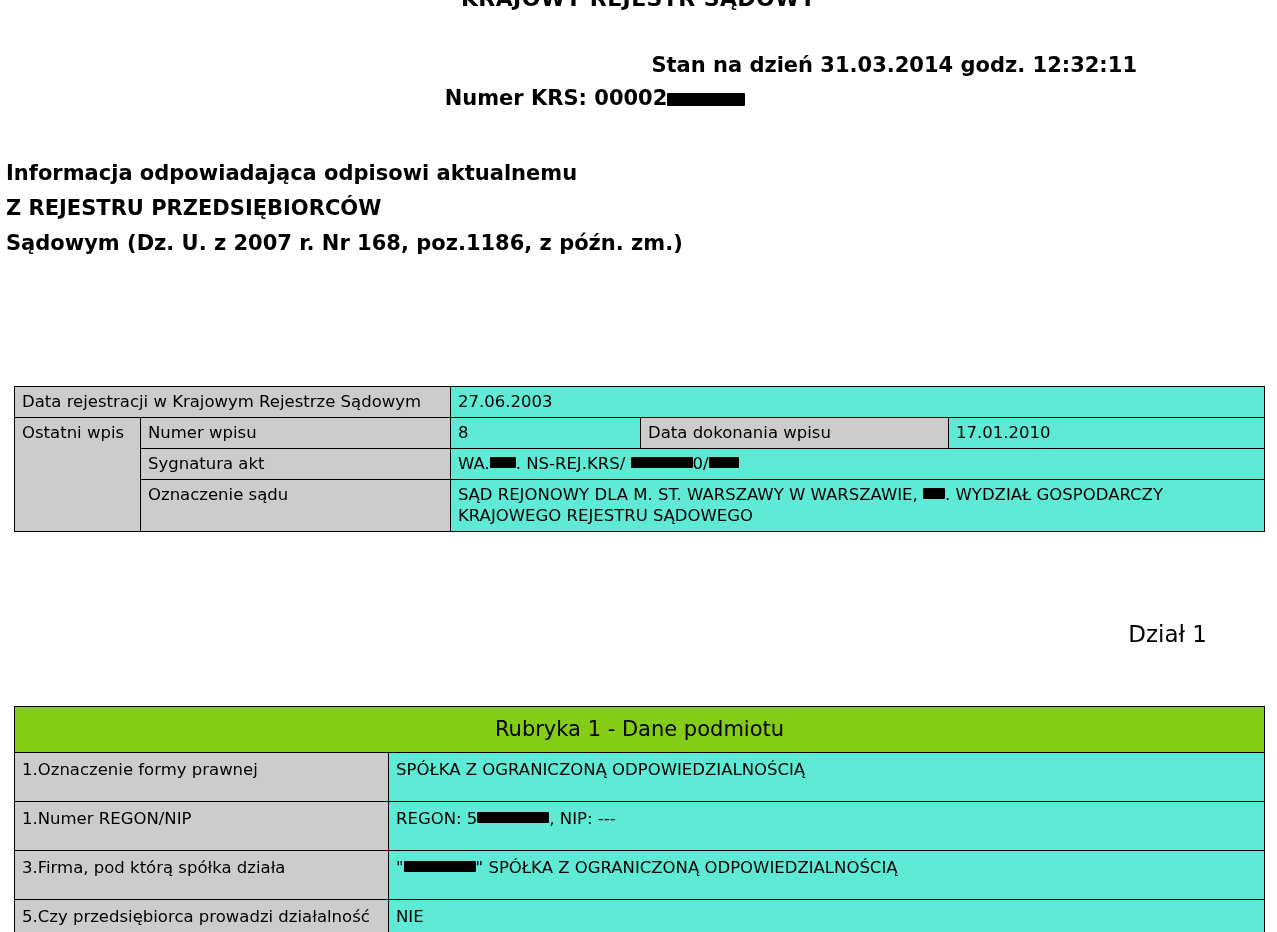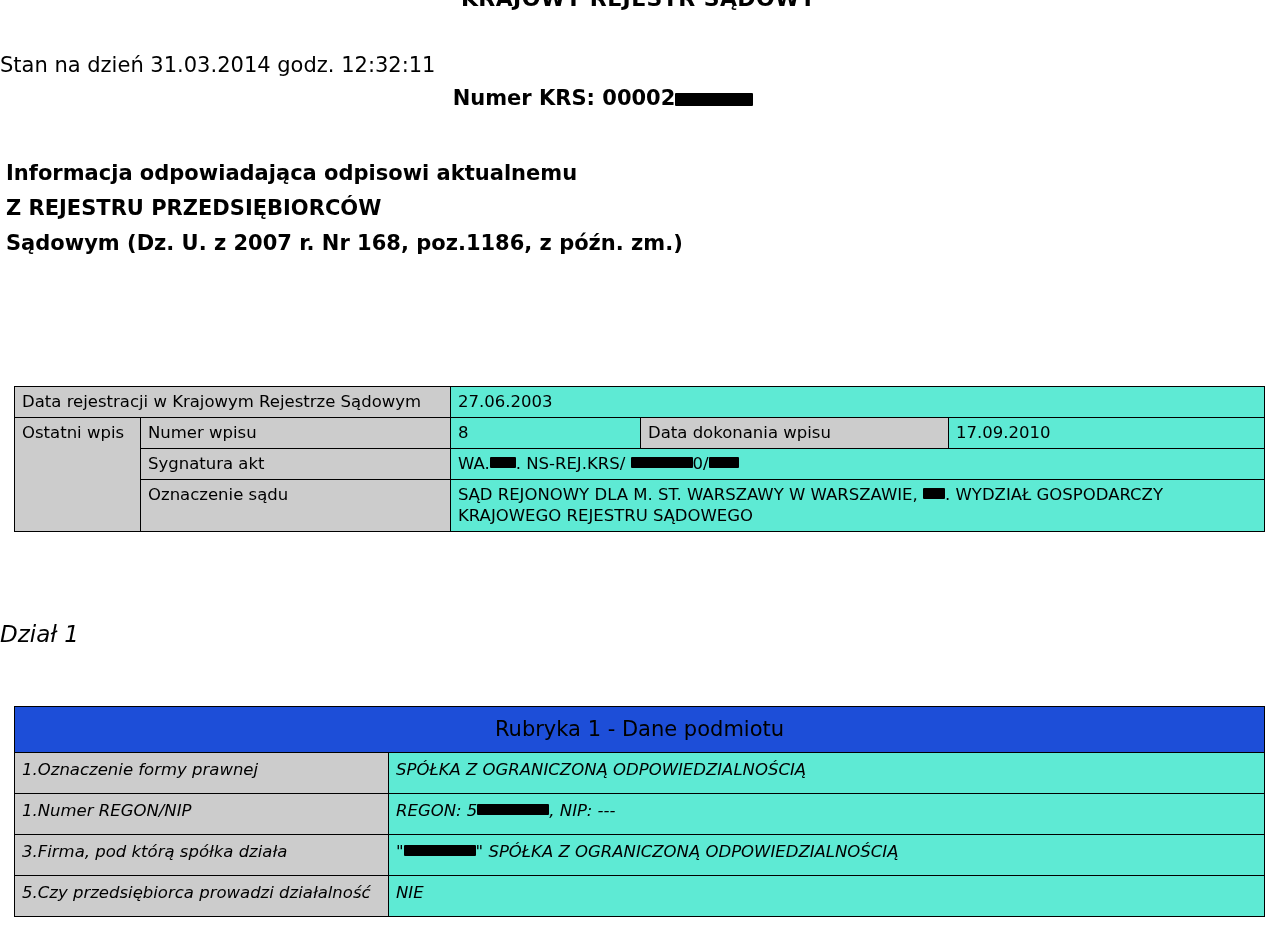--- a/index.html
+++ b/index.html
@@ -28,36 +28,35 @@
     font-weight: bold;
     letter-spacing: 0.4px;
     white-space: nowrap;
   }
 
   .stan-line {
     position: absolute;
     top: 53px;
     left: 0;
     width: 1137px;
-    text-align: left;
-    font-size: 21px;
-    font-weight: normal;
+    text-align: right;
+    font-size: 21px;
+    font-weight: bold;
     white-space: nowrap;
   }
 
   .krs-line {
     position: absolute;
     top: 86px;
     left: 0;
     width: 1190px;
     text-align: center;
     font-size: 21px;
     font-weight: bold;
     white-space: nowrap;
-    padding-left: 8px;
   }
   .krs-line .redact { vertical-align: -1px; }
 
   .info-block {
     position: absolute;
     top: 156px;
     left: 6px;
     width: 1277px;
     font-size: 21px;
     font-weight: bold;
@@ -98,44 +97,42 @@
     left: 14px;
     width: 1250px;
   }
 
   
   .dzial-heading {
     position: absolute;
     top: 621px;
     left: 0;
     width: 1207px;
-    text-align: left;
+    text-align: right;
     font-size: 23px;
     font-weight: normal;
-    font-style: italic;
   }
 
   #table-rubryka1 {
     top: 706px;
     left: 14px;
     width: 1250px;
   }
   #table-rubryka1 .rubryka-header {
-    background: #1d4ed8;
+    background: #84cc16;
     text-align: center;
     font-size: 21px;
     padding: 9px 6px 10px 6px;
     line-height: 26px;
   }
   #table-rubryka1 td.lbl,
   #table-rubryka1 td.val {
     height: 30px;
     padding-top: 6px;
-    padding-bottom: 4px;
-    font-style: italic;
+    padding-bottom: 12px;
   }
 </style>
 </head>
 <body>
 
 <div class="doc-title">KRAJOWY REJESTR SĄDOWY</div>
 
 <div class="stan-line">Stan na dzień 31.03.2014 godz. 12:32:11</div>
 
 <div class="krs-line">
@@ -159,21 +156,21 @@
   <tbody>
     <tr>
       <td class="lbl" colspan="2">Data rejestracji w Krajowym Rejestrze Sądowym</td>
       <td class="val" colspan="3">27.06.2003</td>
     </tr>
     <tr>
       <td class="lbl" rowspan="3">Ostatni wpis</td>
       <td class="lbl">Numer wpisu</td>
       <td class="val">8</td>
       <td class="lbl">Data dokonania wpisu</td>
-      <td class="val">17.09.2010</td>
+      <td class="val">17.01.2010</td>
     </tr>
     <tr>
       <td class="lbl">Sygnatura akt</td>
       <td class="val" colspan="3"><span>WA.</span><span class="redact" style="width:26px;"></span><span>. NS-REJ.KRS/</span> <span class="redact" style="width:62px;"></span><span>0/</span><span class="redact" style="width:30px;"></span></td>
     </tr>
     <tr>
       <td class="lbl">Oznaczenie sądu</td>
       <td class="val" colspan="3"><span>SĄD REJONOWY DLA M. ST. WARSZAWY W WARSZAWIE,</span> <span class="redact" style="width:22px;"></span><span>. WYDZIAŁ GOSPODARCZY KRAJOWEGO REJESTRU SĄDOWEGO</span></td>
     </tr>
   </tbody>

